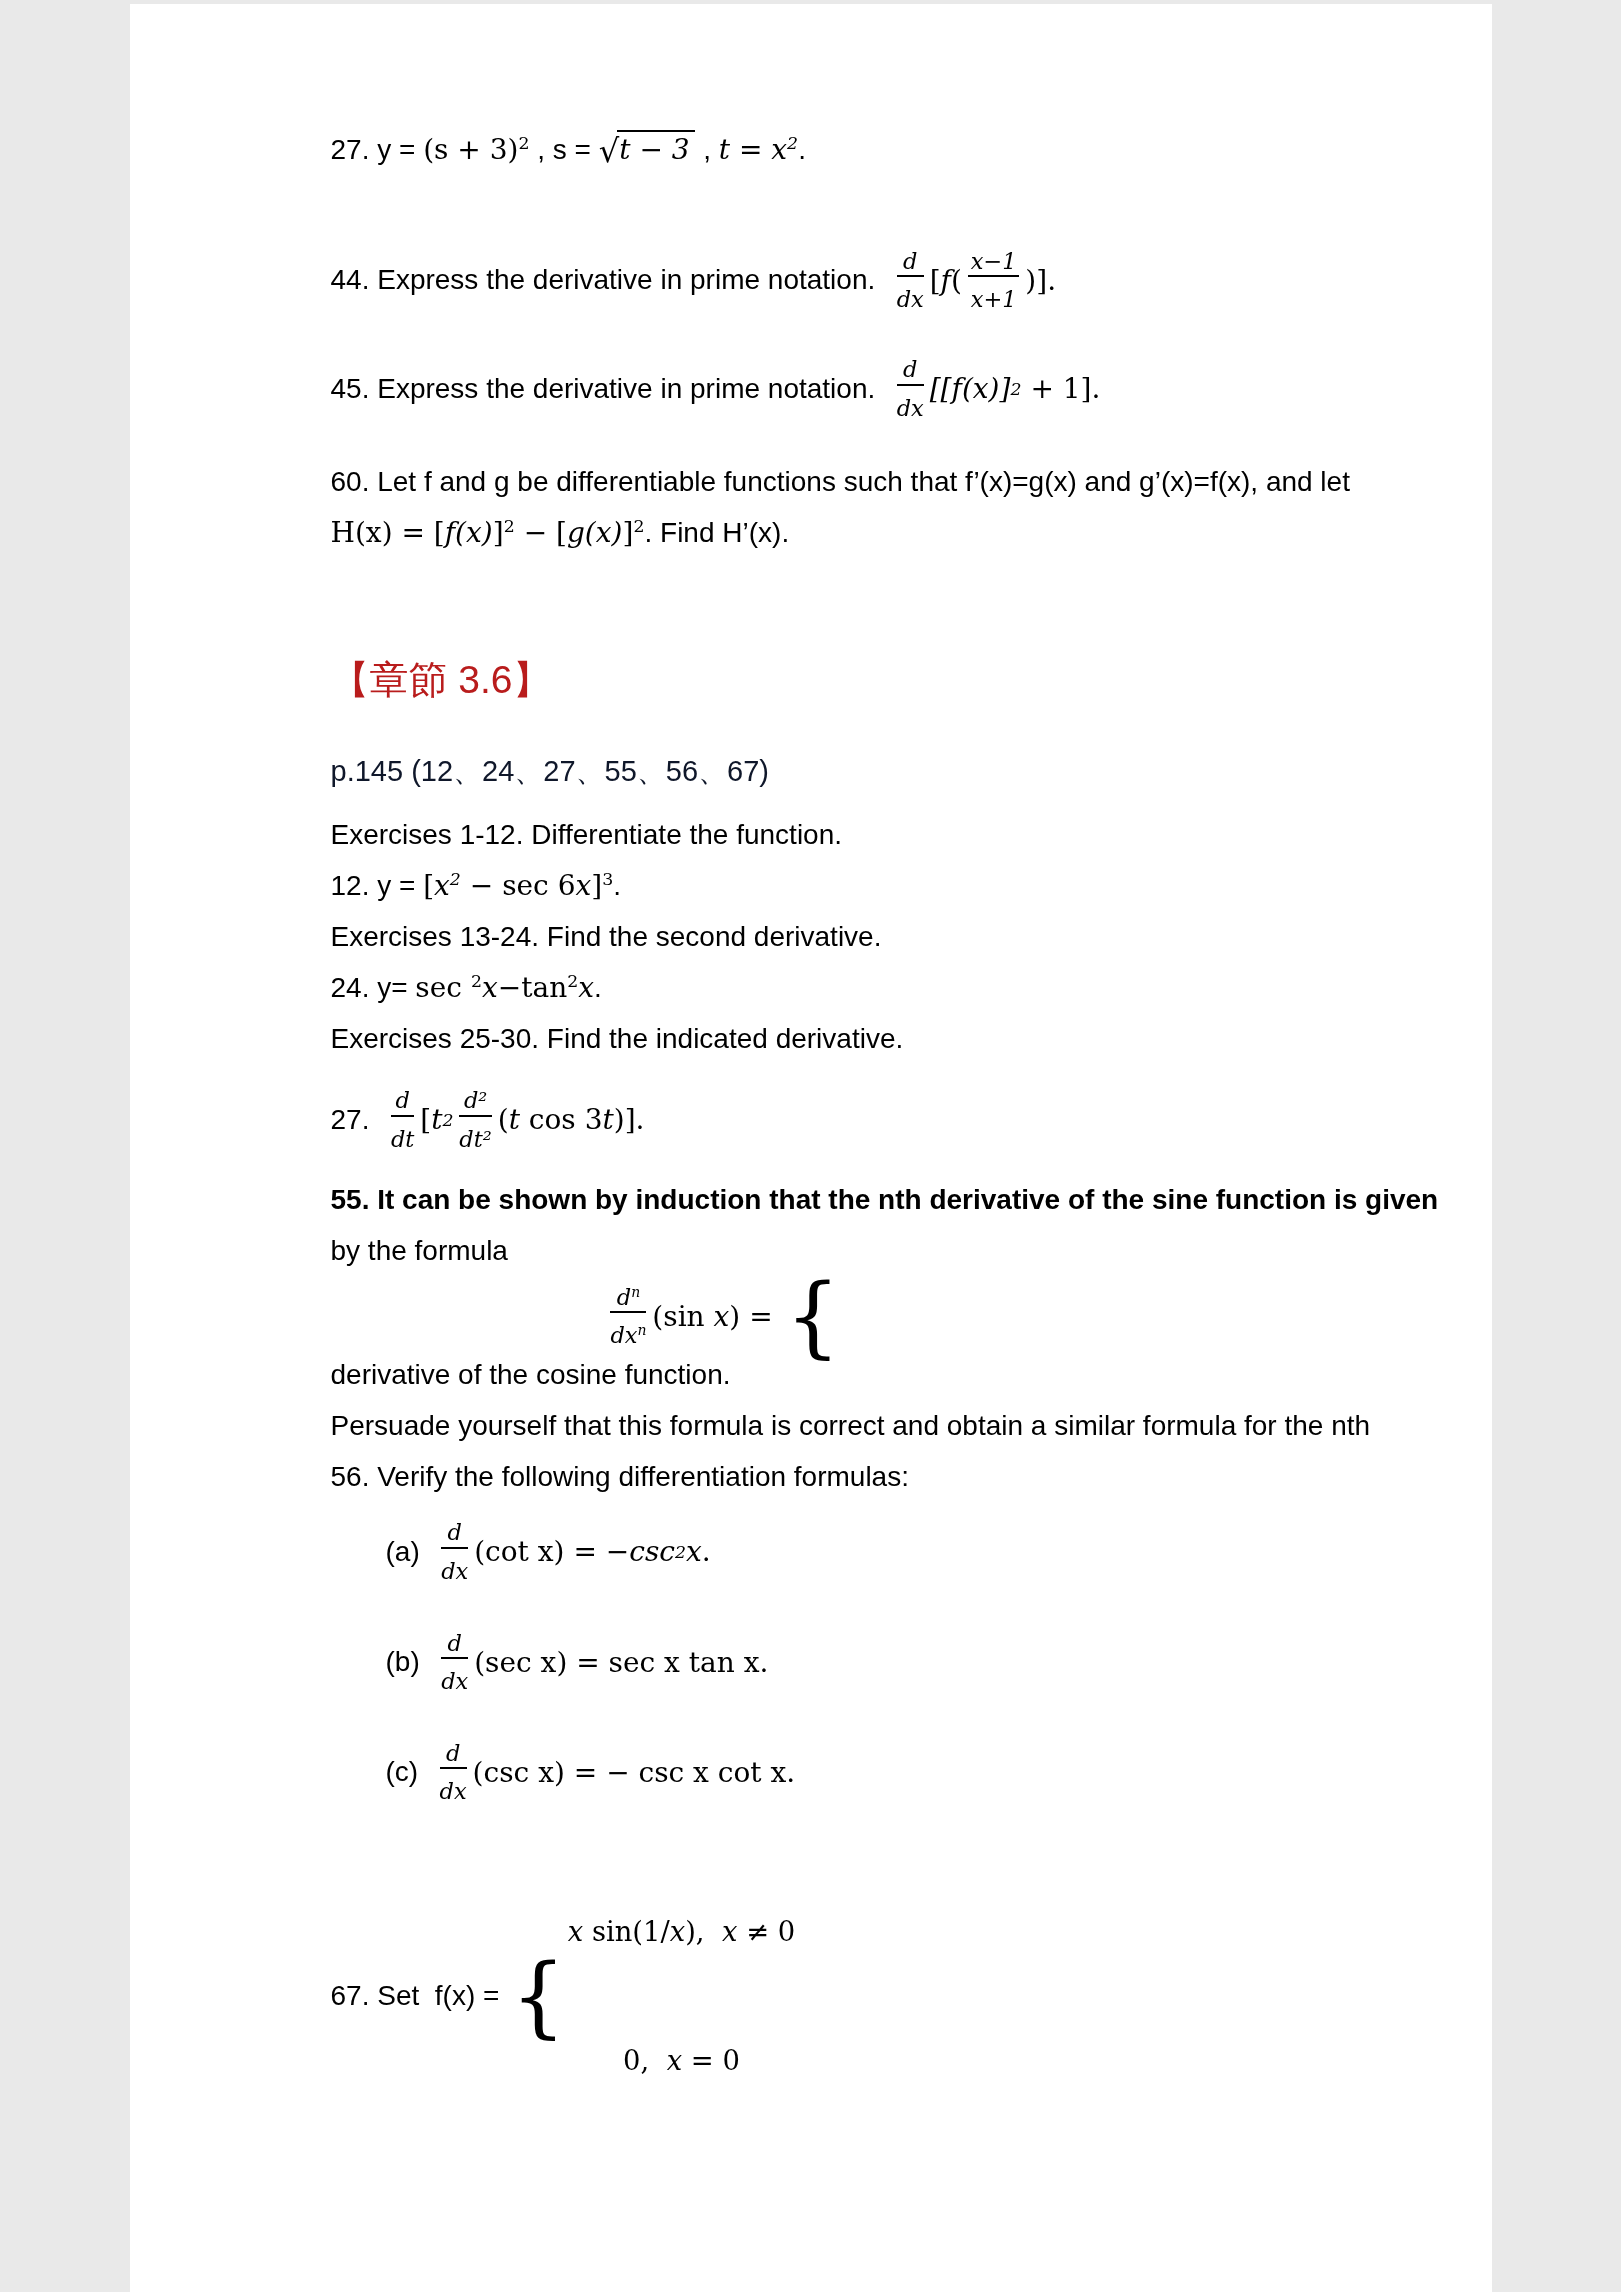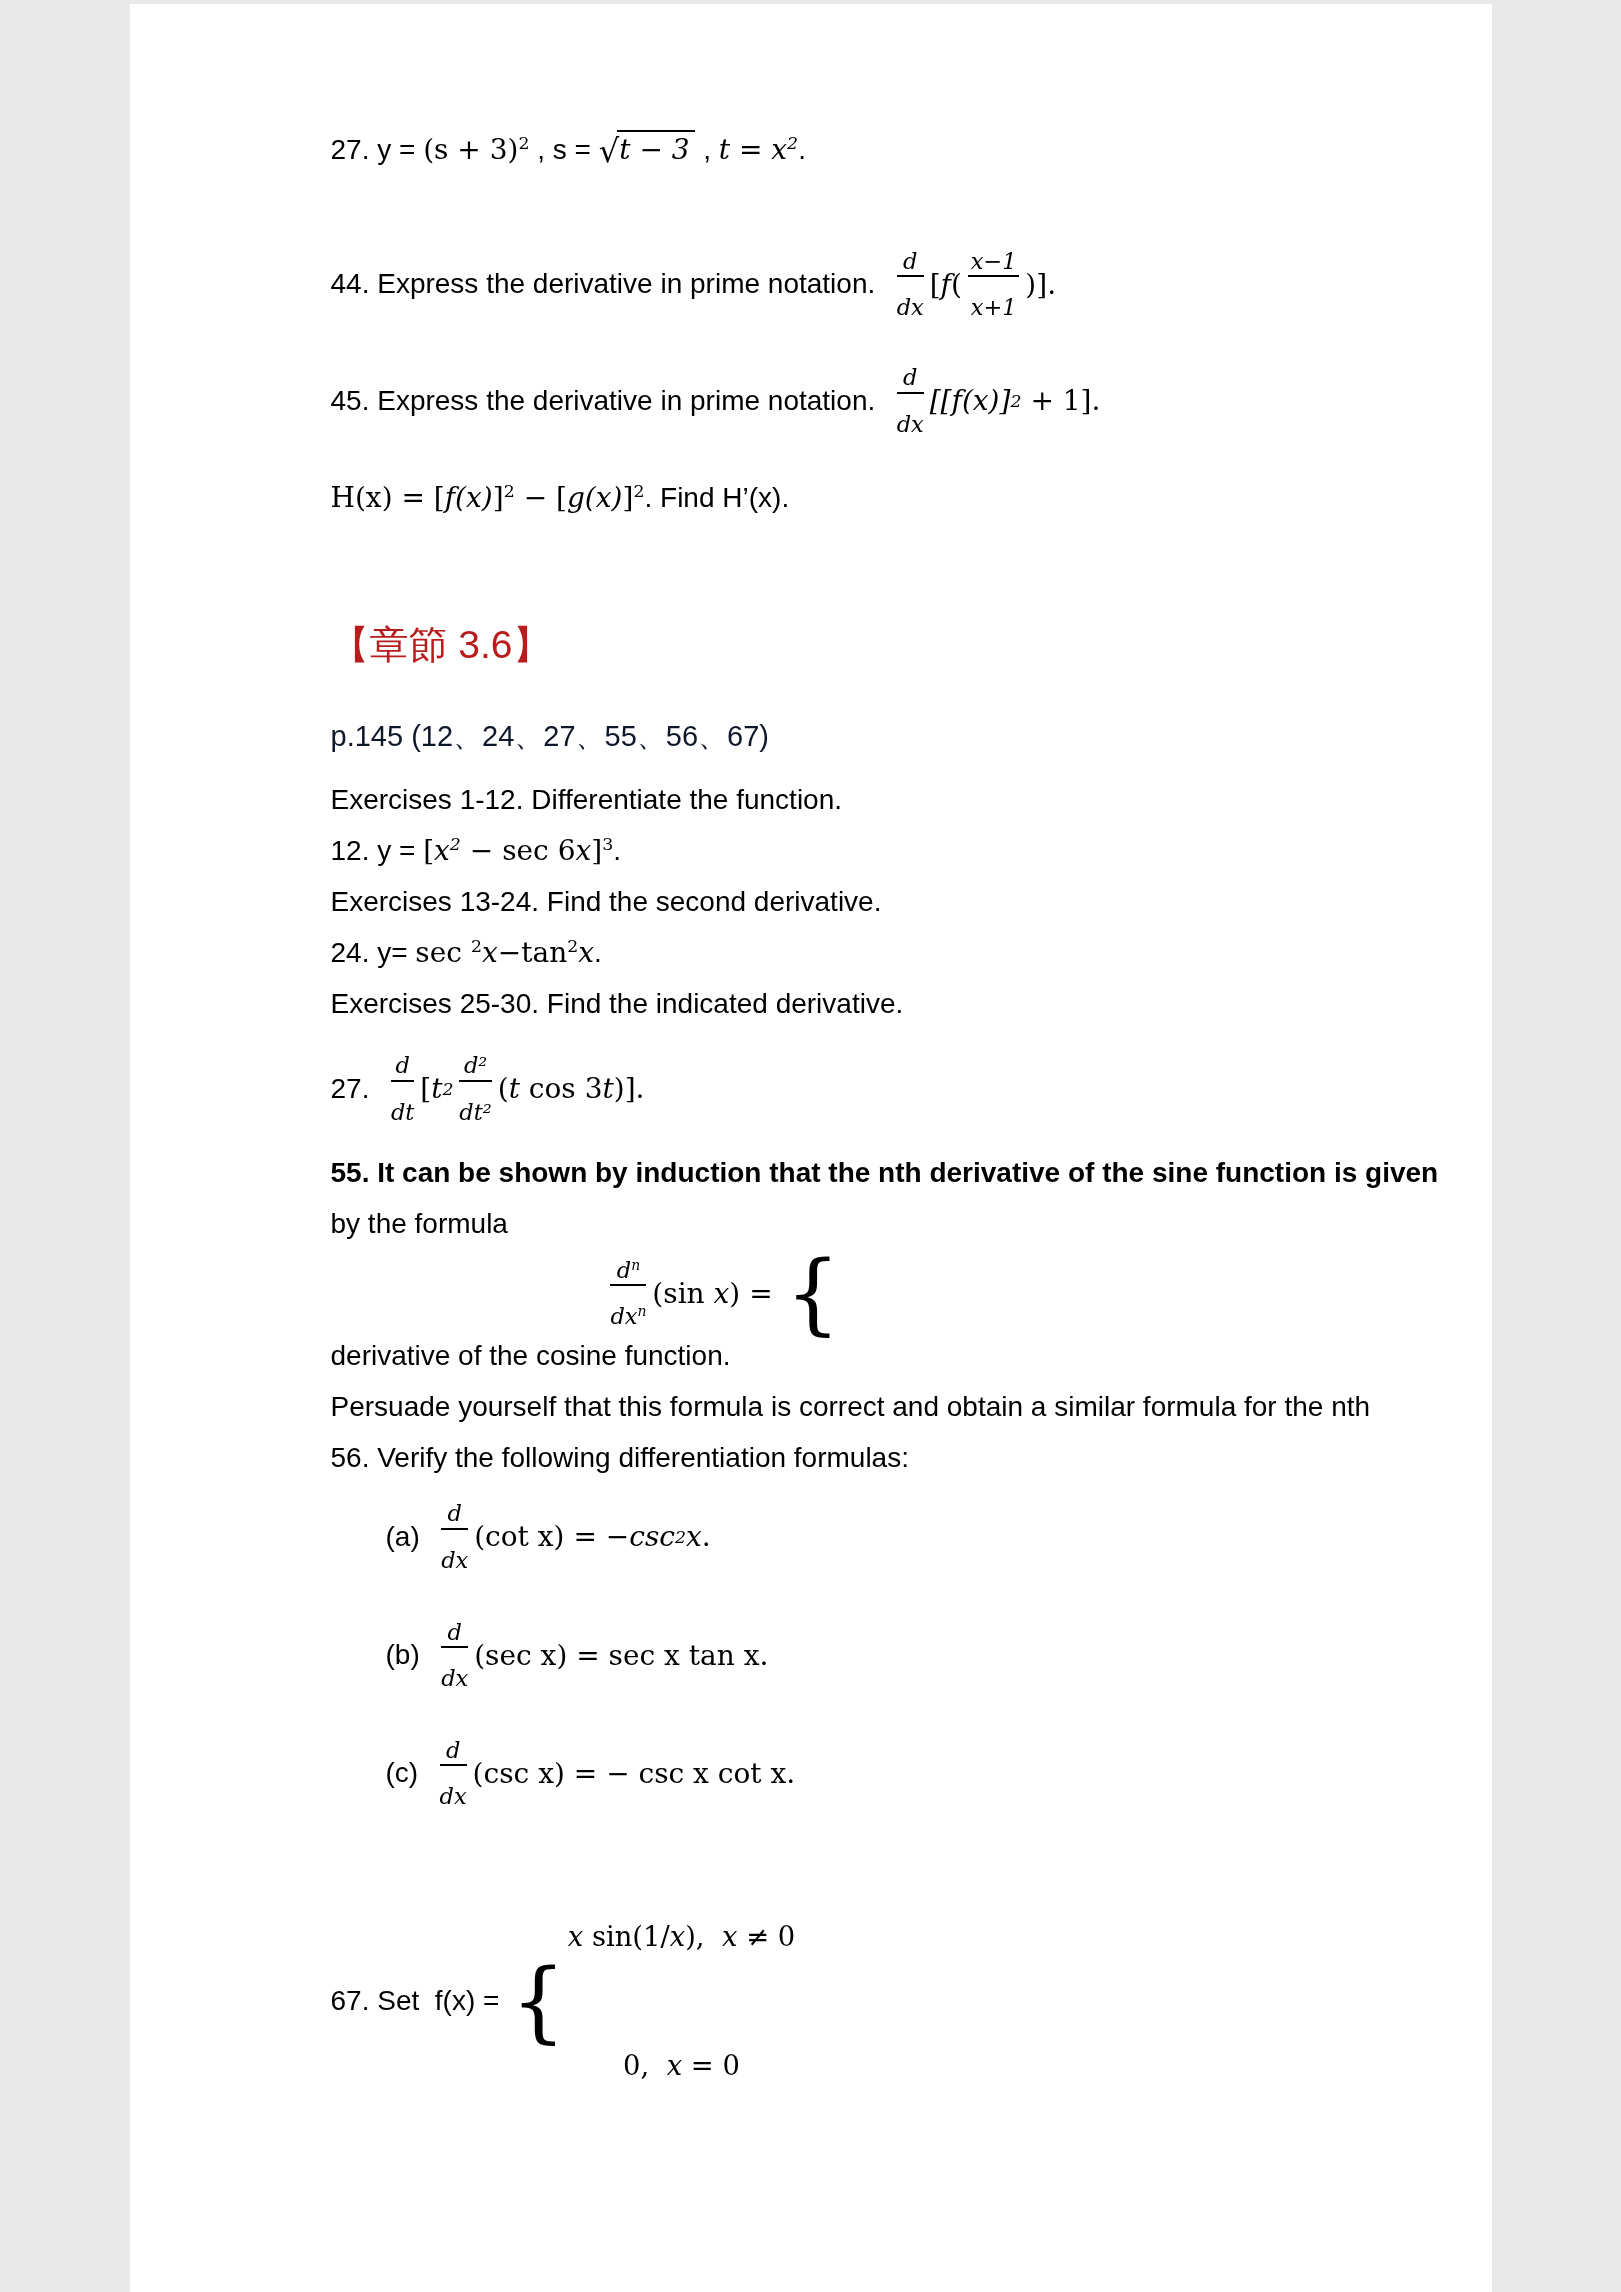--- a/index.html
+++ b/index.html
@@ -7,21 +7,21 @@
         font-family:"Liberation Sans",sans-serif;font-size:28px;color:#000;}
   .content{padding:120px 162px 0 201px;width:1259px;}
   .line{line-height:51px;margin:0;}
   .sr{font-family:"DejaVu Serif",serif;font-style:normal;}
   .si{font-family:"DejaVu Serif",serif;font-style:italic;}
   sup{font-size:0.62em;line-height:0;vertical-align:super;}
   .frac{display:inline-block;vertical-align:middle;text-align:center;
         font-family:"DejaVu Serif",serif;font-style:italic;font-size:22.5px;
         line-height:1.18;margin:0 5.9px;}
   .frac .fn{display:block;border-bottom:2px solid #000;padding:0 2.9px 1px;}
-  .frac .fd{display:block;padding-top:17px;}
+  .frac .fd{display:block;padding-top:9px;}
   .fline{display:flex;align-items:center;white-space:pre;}
   .fline>span{white-space:pre;}
   .sqrt-rad{font-family:"DejaVu Serif",serif;font-size:1.15em;vertical-align:-2.9px;margin-right:-2px;}
   .sqrt-body{font-family:"DejaVu Serif",serif;font-style:italic;border-top:2.4px solid #000;
              padding:1px 5.9px 0 2px;}
   .brace{font-family:"DejaVu Serif",serif;font-size:86px;font-weight:400;line-height:0;
          transform:scaleY(1.02);margin:0 2px 0 3.9px;}
   .cases{display:inline-block;text-align:center;font-family:"DejaVu Serif",serif;
          font-size:27.4px;line-height:43px;vertical-align:middle;}
   .cases .row{display:block;}
@@ -54,20 +54,21 @@
       <span class="sr">)].</span>
     </div>
 
     <div class="fline mt-p45">
       <span>45. Express the derivative in prime notation.  </span>
       <span class="frac"><span class="fn">d</span><span class="fd">dx</span></span>
       <span class="si">[[f(x)]</span><sup class="si">2</sup><span class="sr"> + 1].</span>
     </div>
 
     <div class="mt-p60">
+      <p class="line">60. Let f and g be differentiable functions such that f’(x)=g(x) and g’(x)=f(x), and let</p>
       <p class="line"><span class="sr">H(x) = [</span><span class="si">f(x)</span><span class="sr">]</span><sup class="sr">2</sup><span class="sr"> − [</span><span class="si">g(x)</span><span class="sr">]</span><sup class="sr">2</sup><span>. Find H’(x).</span></p>
     </div>
 
     <p class="heading">【章節 3.6】</p>
     <p class="subheading">p.145 (12、24、27、55、56、67)</p>
 
     <p class="line mt-ex">Exercises 1-12. Differentiate the function.</p>
     <p class="line"><span>12. y = </span><span class="sr">[</span><span class="si">x</span><sup class="si">2</sup><span class="sr"> − sec 6</span><span class="si">x</span><span class="sr">]</span><sup class="sr">3</sup><span>.</span></p>
     <p class="line">Exercises 13-24. Find the second derivative.</p>
     <p class="line"><span>24. y= </span><span class="sr">sec </span><sup class="sr">2</sup><span class="si">x</span><span class="sr">−tan</span><sup class="sr">2</sup><span class="si">x</span><span>.</span></p>

